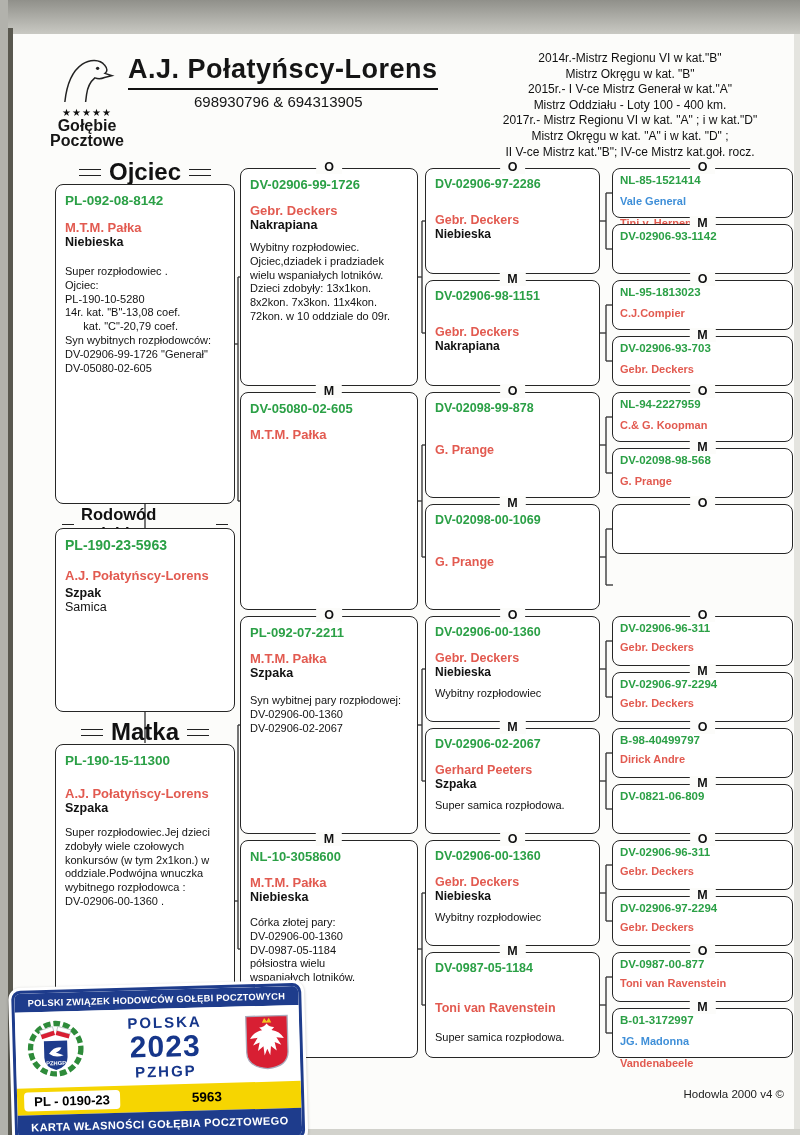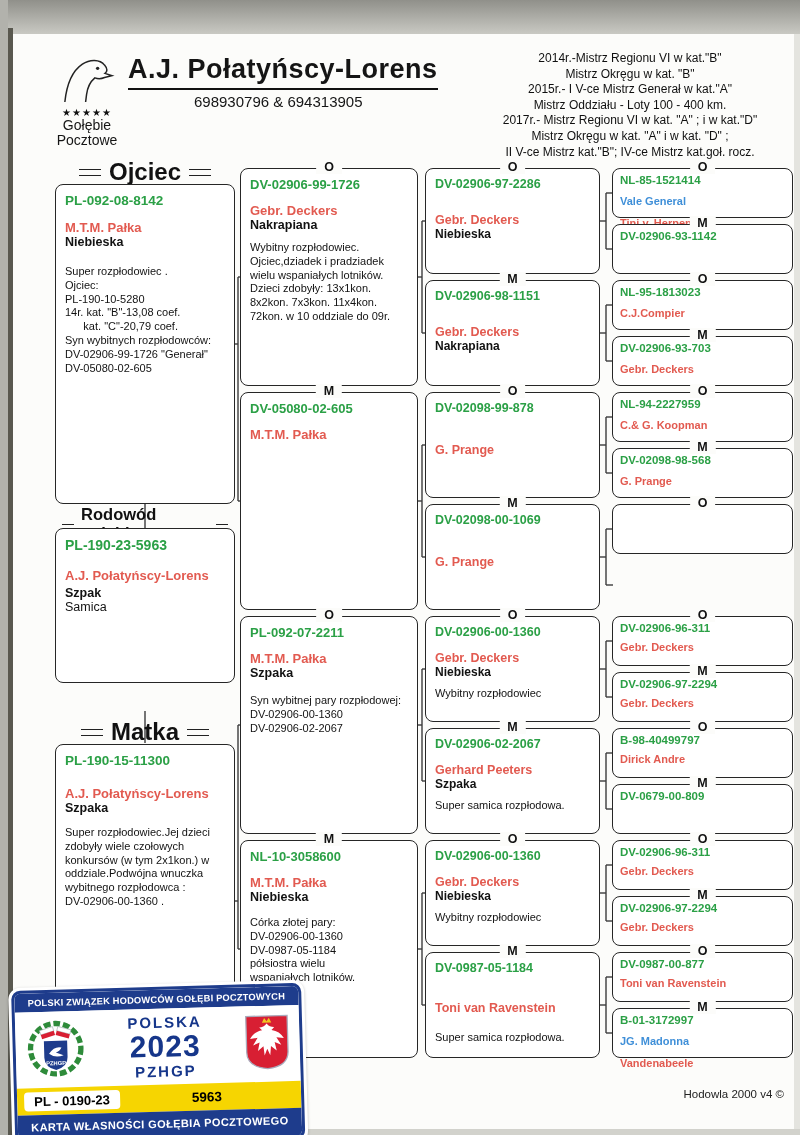--- a/index.html
+++ b/index.html
@@ -11,21 +11,21 @@
   .scan-top { position:absolute; left:0; top:0; width:800px; height:34px;
               background:linear-gradient(#90908a,#c9c9c3); }
   .scan-left { position:absolute; left:0; top:0; width:8px; height:1135px; background:#b2b2ac; }
   .scan-left-line { position:absolute; left:8px; top:28px; width:5px; height:1107px; background:#59584f; }
   .scan-right { position:absolute; right:0; top:34px; width:6px; height:1101px; background:#e4e4df; }
   .scan-bottom { position:absolute; right:0; bottom:0; width:492px; height:6px; background:#d2d2cc; }
 
   
   .logo { position:absolute; left:46px; top:54px; width:82px; text-align:center; }
   .logo .stars { font-size:10px; letter-spacing:1px; color:#111; margin-top:1px; }
-  .logo .lname { font-size:14px; font-weight:normal; line-height:15px; }
+  .logo .lname { font-size:16px; font-weight:bold; line-height:15px; }
   .titleblock { position:absolute; left:128px; top:54px; width:345px; }
   .titleblock h1 { display:inline-block; font-size:27px; font-weight:bold; letter-spacing:0.5px;
                    border-bottom:2.5px solid #111; padding-bottom:3px; }
   .addr { font-size:15px; margin-top:7px; line-height:18px; }
   .phones { font-size:15px; margin-top:3px; margin-left:66px; }
   .achievements { position:absolute; left:466px; top:51px; width:328px; text-align:center;
                   font-size:12px; line-height:15.6px; color:#101010; }
 
   
   svg.connect { position:absolute; left:0; top:0; pointer-events:none; z-index:1; }
@@ -207,21 +207,21 @@
 Syn wybitnych rozpłodowców:
 DV-02906-99-1726 "Generał"
 DV-05080-02-605</div>
   </div>
 
   <div class="sect" style="top:505px;">
     <span class="deco1"></span>
     <span class="sect-title" style="font-size:16.5px;">Rodowód gołębia</span>
     <span class="deco1"></span>
   </div>
-  <div class="gbox g1" style="top:528px;height:155px;">
+  <div class="gbox g1" style="top:528px;height:184px;">
     <div class="ring" style="font-size:14px;">PL-190-23-5963</div>
     <div class="owner" style="margin-top:15px;">A.J. Połatyńscy-Lorens</div>
     <div class="colorline" style="margin-top:3px;">Szpak</div>
     <div class="plain" style="font-size:12.5px;">Samica</div>
   </div>
 
   <div class="sect" style="top:718px;">
     <span class="deco2"></span>
     <span class="sect-title" style="font-size:24px;">Matka</span>
     <span class="deco2"></span>
@@ -376,21 +376,21 @@
     <div class="ring">DV-02906-97-2294</div>
     <div class="owner" style="margin-top:6px;">Gebr. Deckers</div>
   </div>
   <div class="gbox g4" style="top:728px;">
     <span class="sex">O</span>
     <div class="ring">B-98-40499797</div>
     <div class="owner" style="margin-top:6px;">Dirick Andre</div>
   </div>
   <div class="gbox g4" style="top:784px;">
     <span class="sex">M</span>
-    <div class="ring">DV-0679-00-809</div>
+    <div class="ring">DV-0821-06-809</div>
     <div class="owner"></div>
   </div>
   <div class="gbox g4" style="top:840px;">
     <span class="sex">O</span>
     <div class="ring">DV-02906-96-311</div>
     <div class="owner" style="margin-top:6px;">Gebr. Deckers</div>
   </div>
   <div class="gbox g4" style="top:896px;">
     <span class="sex">M</span>
     <div class="ring">DV-02906-97-2294</div>

